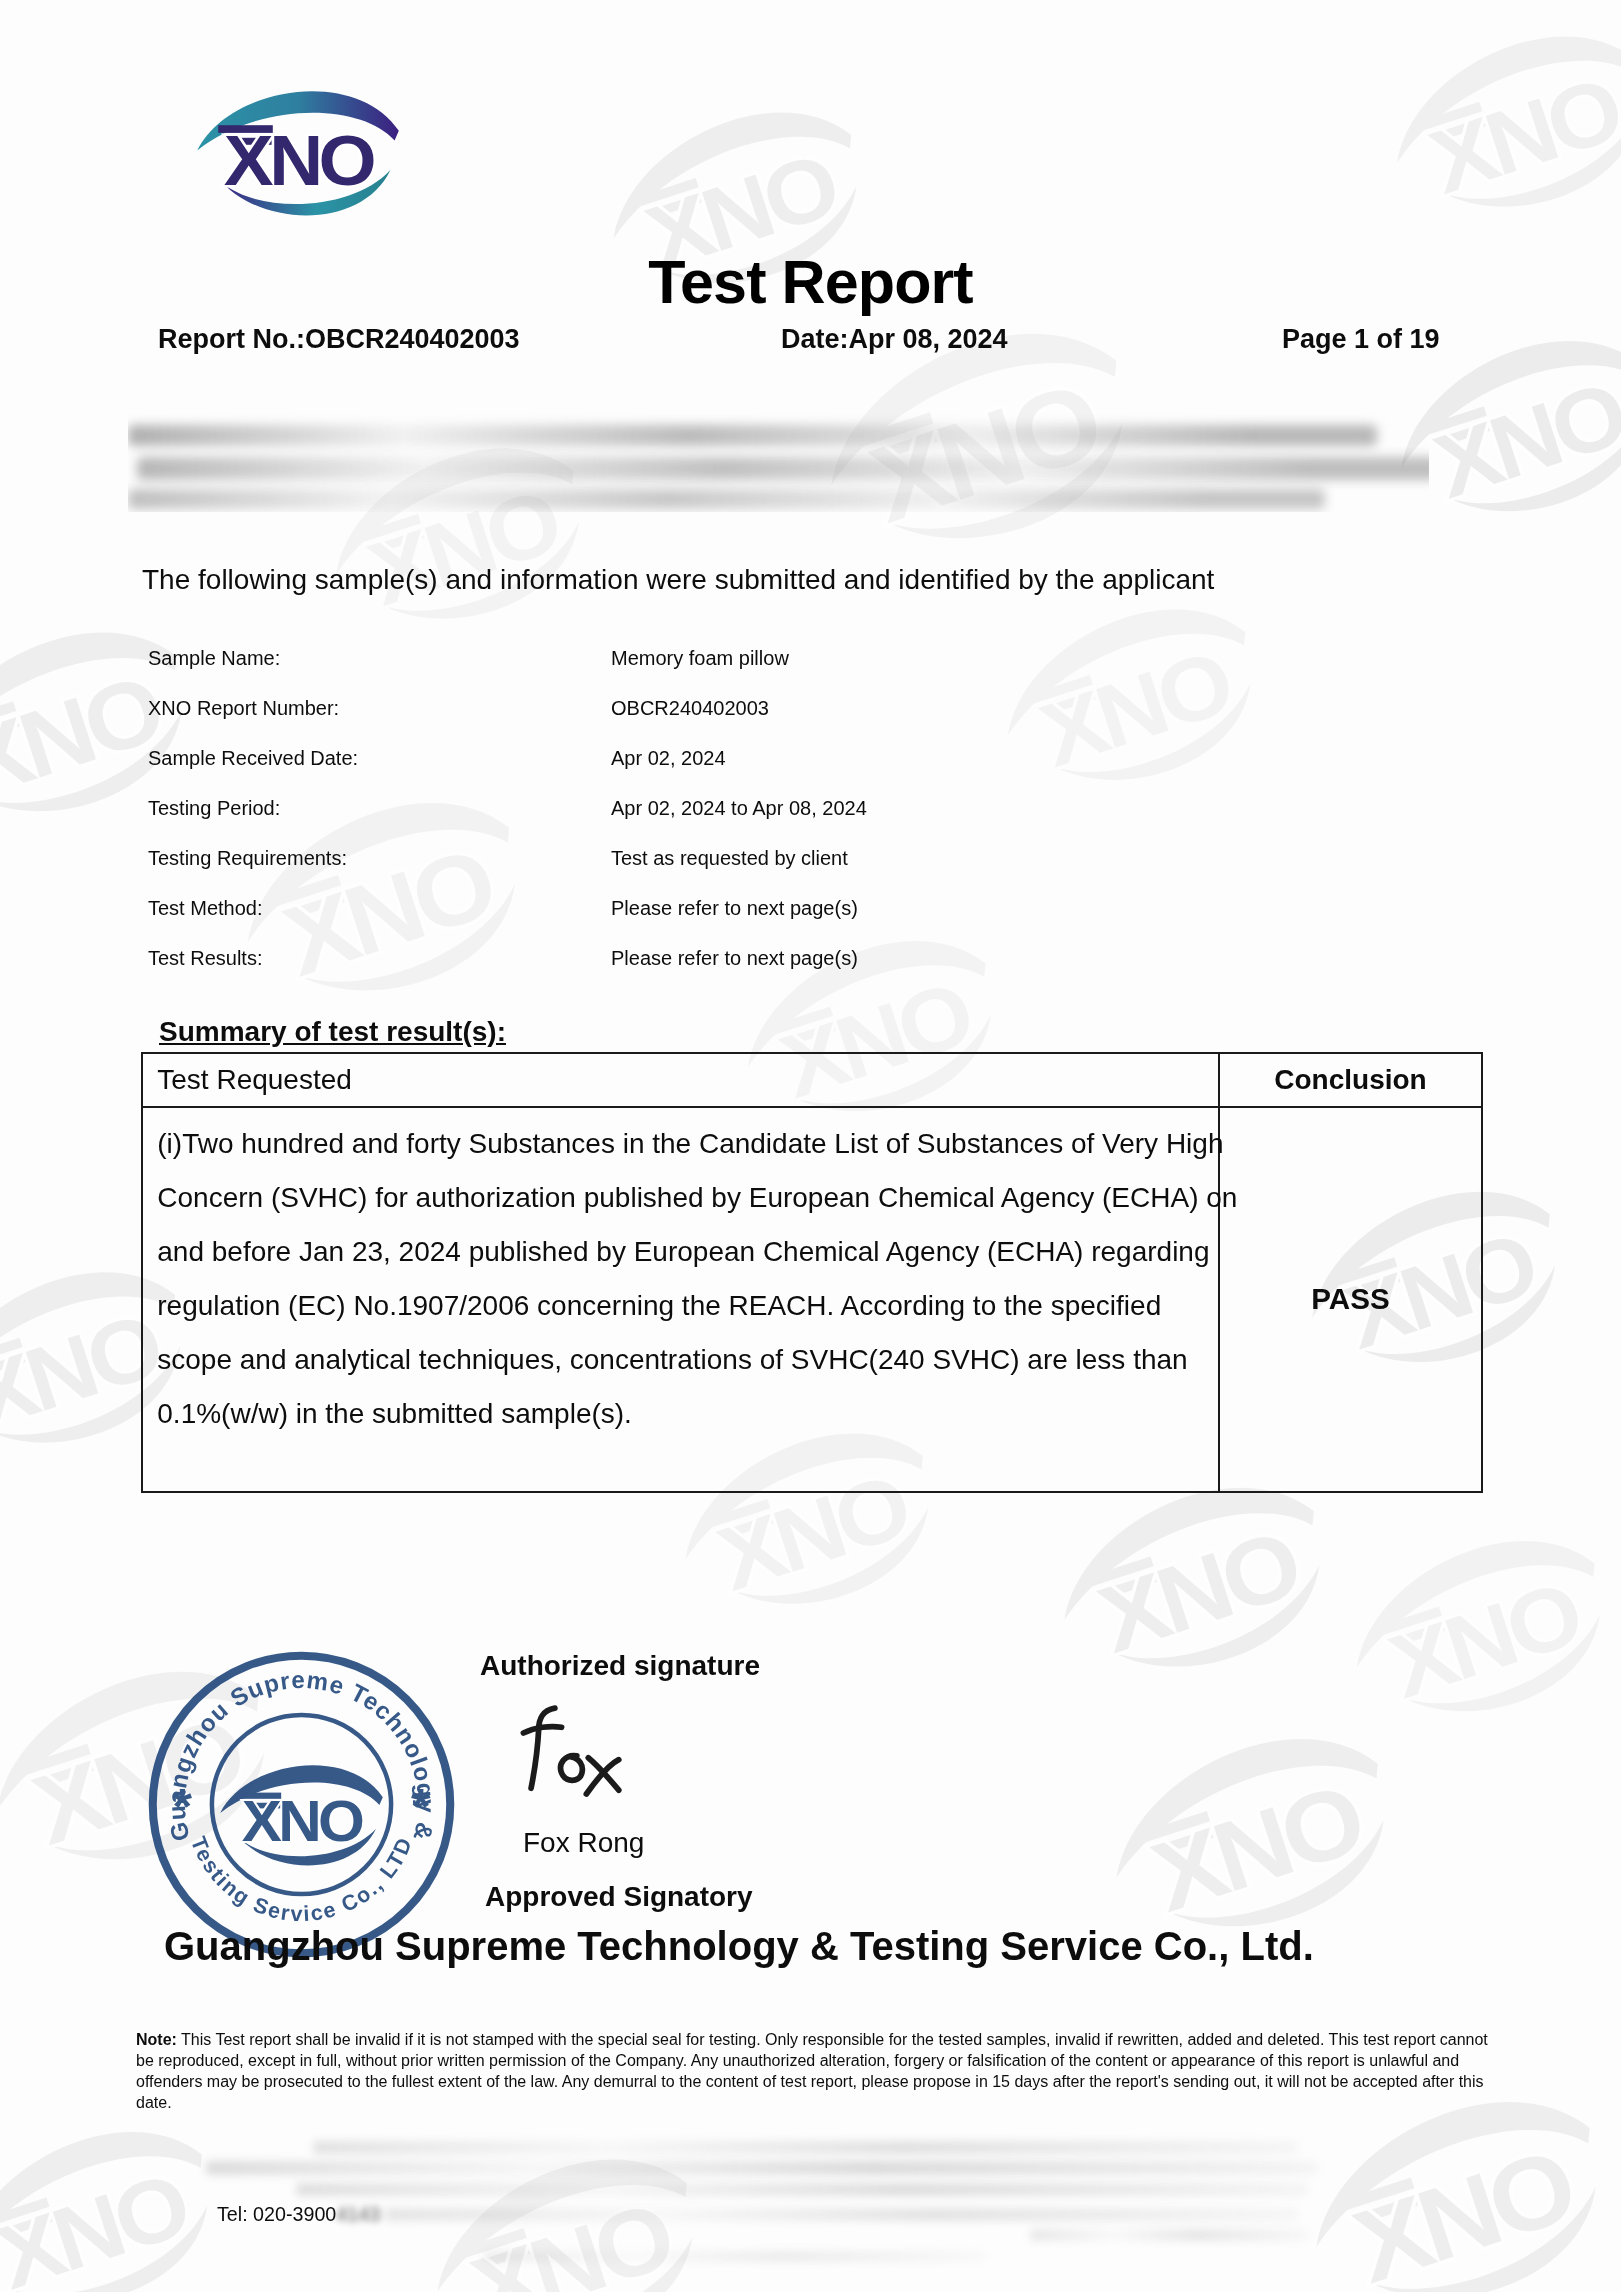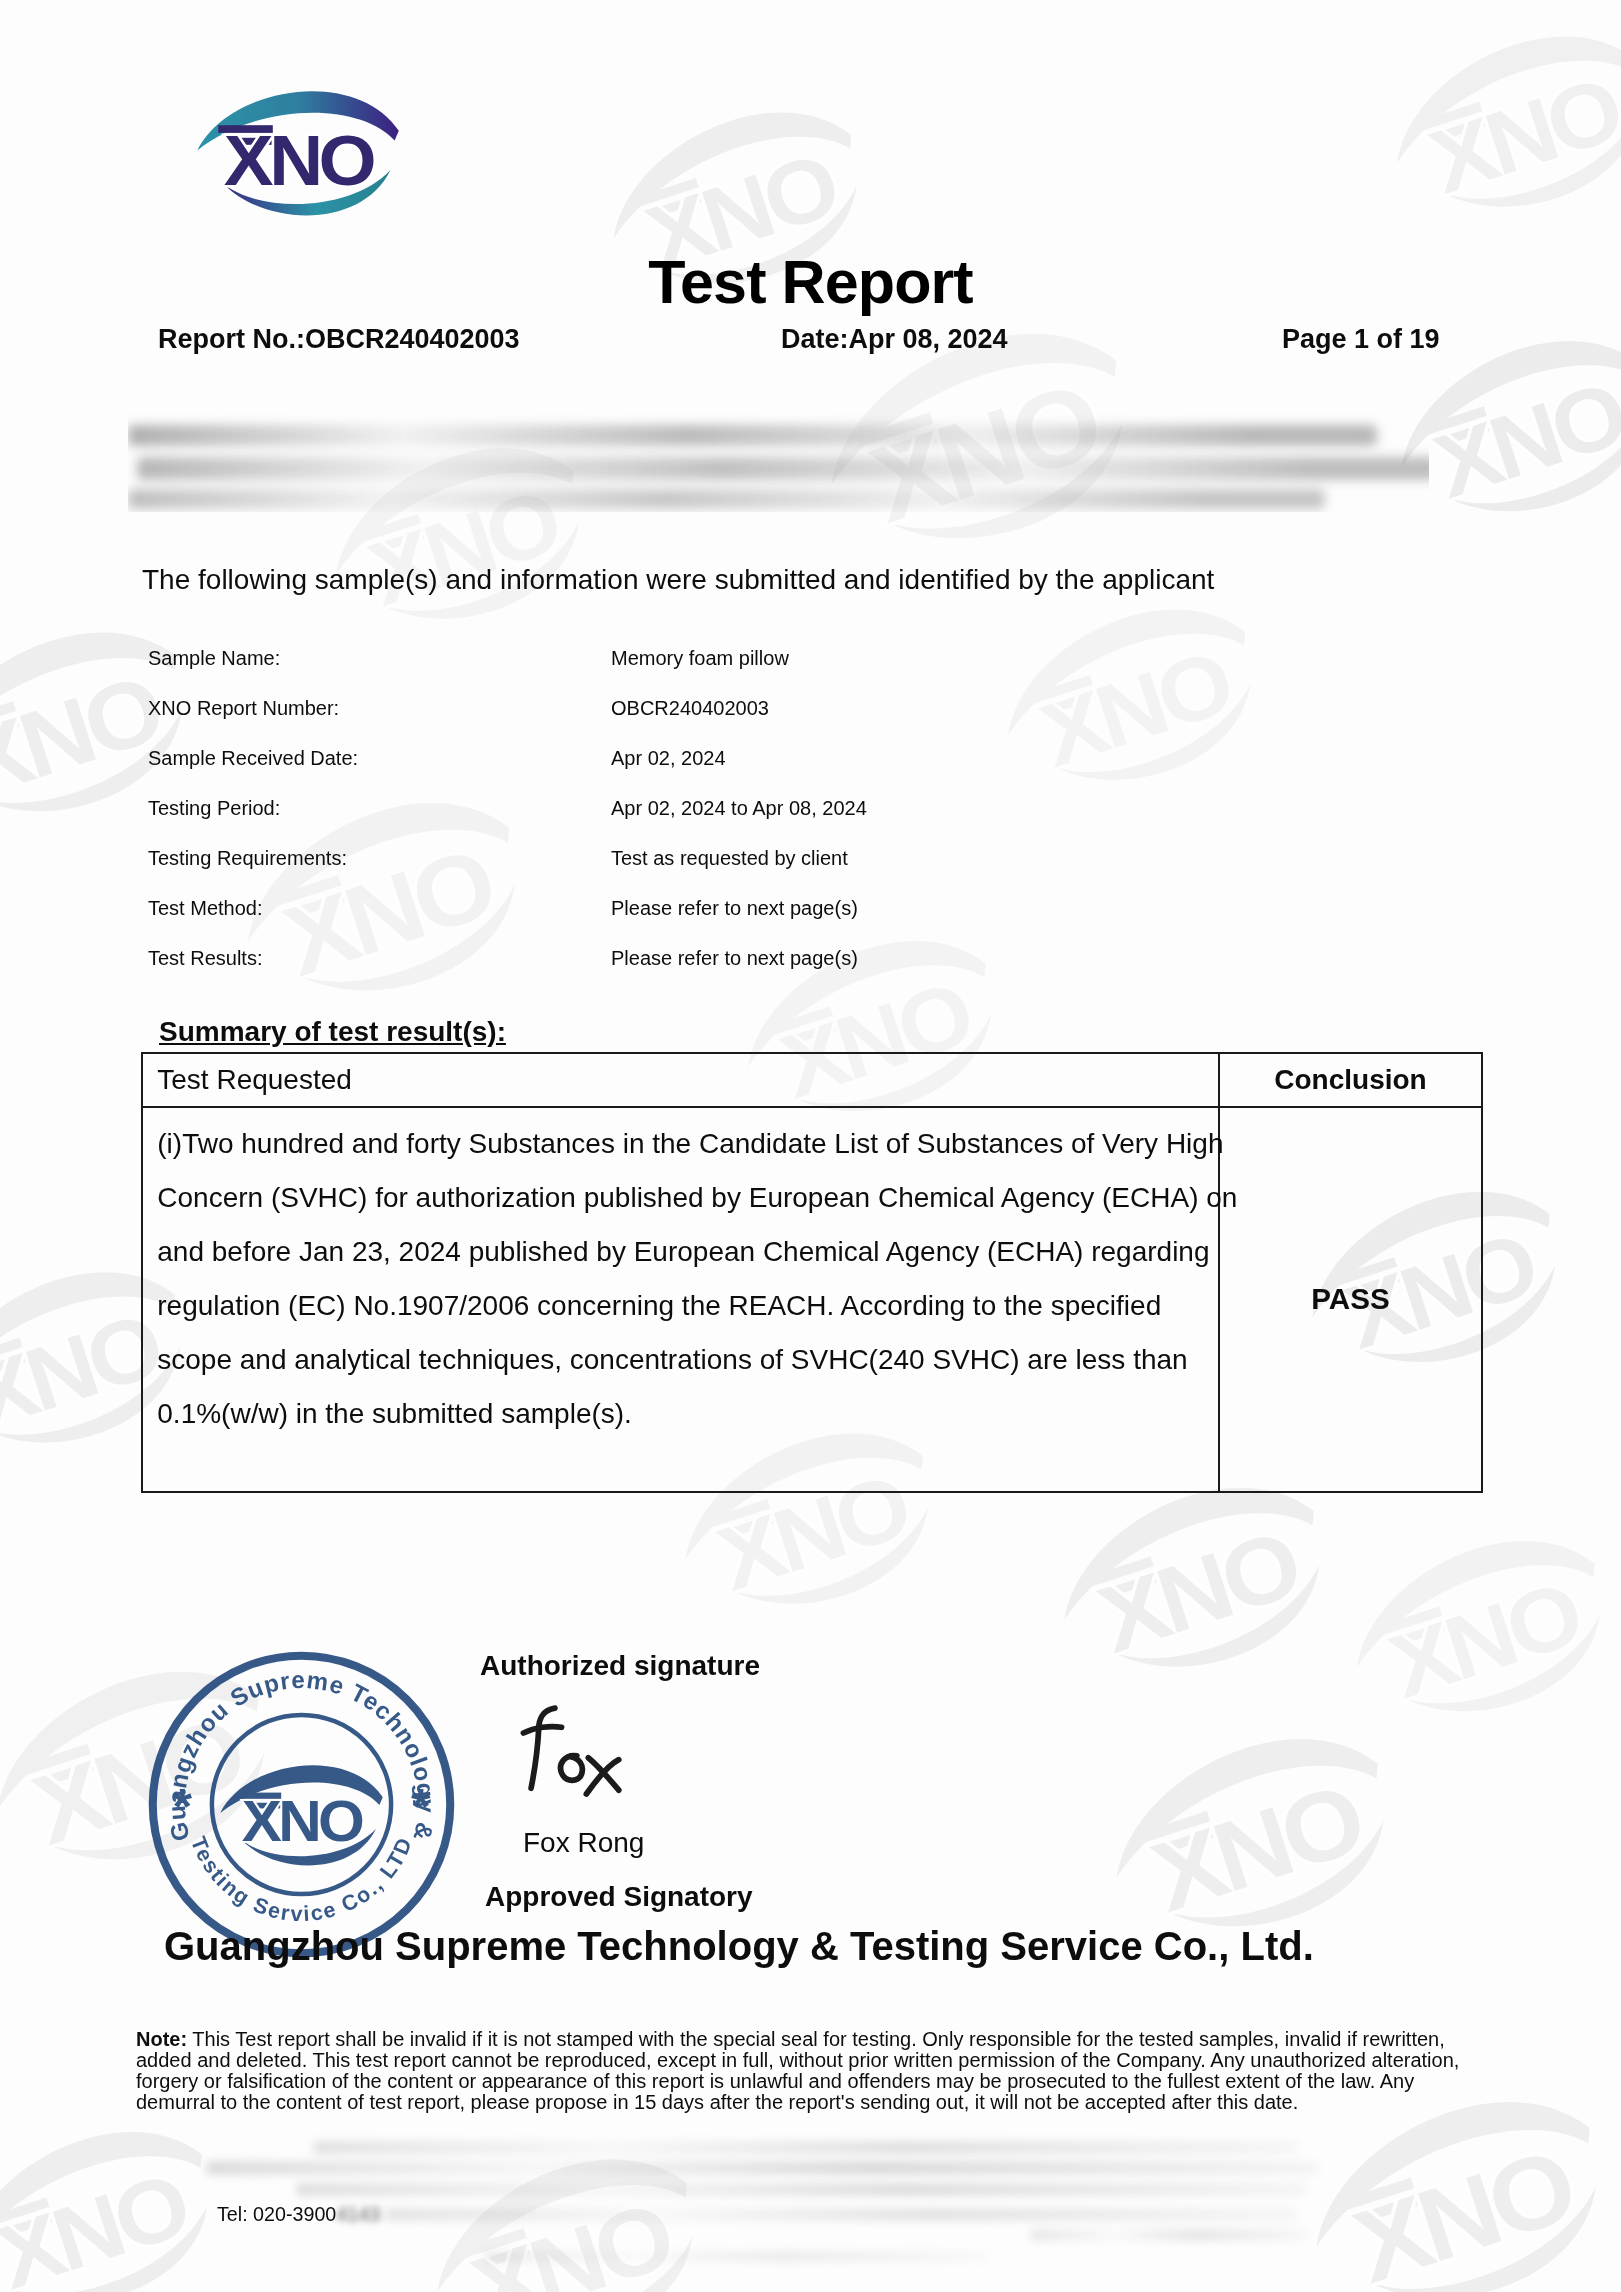--- a/index.html
+++ b/index.html
@@ -38,21 +38,21 @@
   .td-body .tline{height:54px;line-height:54px;white-space:nowrap;}
   .td-pass{position:absolute;left:1076px;top:54px;width:263px;height:382px;display:flex;align-items:center;justify-content:center;font-size:29.6px;font-weight:bold;}
   
   .auth-sig{left:480px;top:1650px;font-size:28px;font-weight:bold;}
   .sig-svg{left:512px;top:1700px;width:143px;height:106px;}
   .sig-name{left:523px;top:1827px;font-size:28px;}
   .approved{left:485px;top:1881px;font-size:28px;font-weight:bold;}
   .company{left:164px;top:1924px;font-size:40px;font-weight:bold;white-space:nowrap;}
   .stamp-svg{left:142px;top:1645px;width:319px;height:319px;opacity:.88;}
   
-  .note{left:136px;top:2029px;width:1361px;font-size:20px;line-height:21px;}
+  .note{left:136px;top:2029px;width:1361px;font-size:16px;line-height:21px;}
   .tel-row{left:217px;top:2203px;font-size:19.7px;white-space:nowrap;}
   .tel-blur{filter:blur(3.6px);color:#555;}
 </style>
 </head>
 <body>
 
 <div id="page">
 
   <svg width="0" height="0" style="position:absolute" aria-hidden="true">
     <defs>

